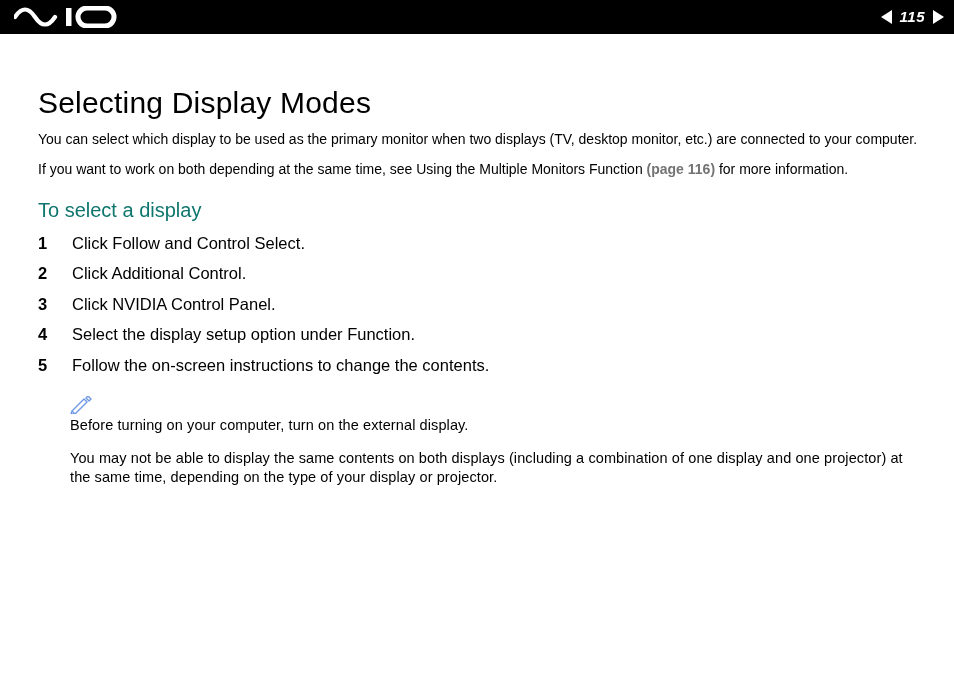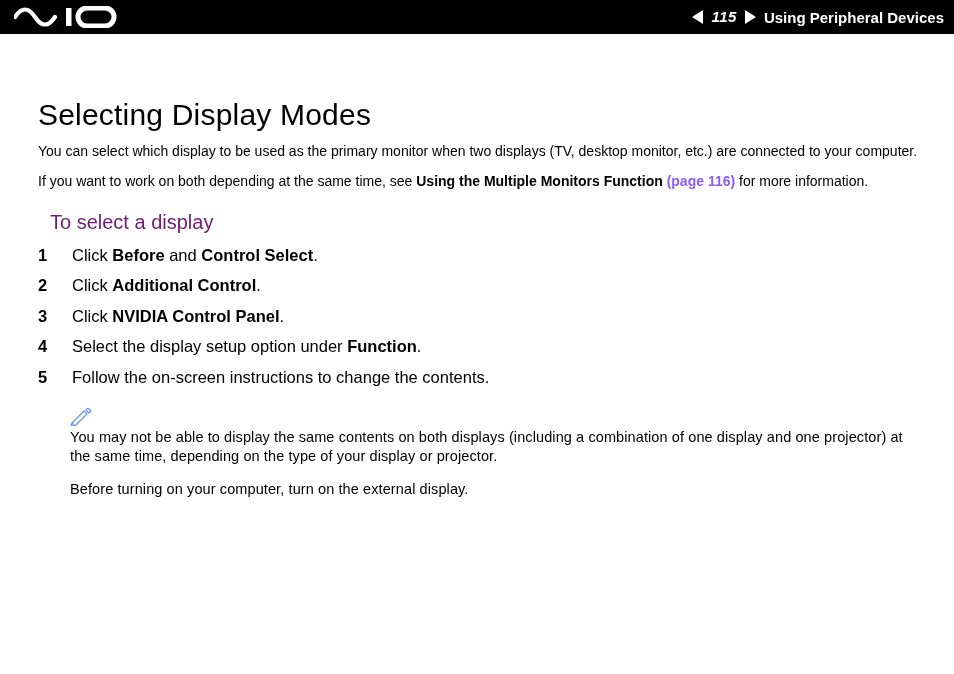--- a/index.html
+++ b/index.html
@@ -16,25 +16,25 @@
     font-style:italic;font-size:15px;padding:0 4px;letter-spacing:.5px;
     display:inline-flex;align-items:center;height:16px;line-height:16px}
   .sect-title{font-weight:700;font-size:15px;white-space:nowrap}
   .tri{width:0;height:0;display:inline-block}
   .tri.left{border-top:7px solid transparent;border-bottom:7px solid transparent;
     border-right:11px solid #fff}
   .tri.right{border-top:7px solid transparent;border-bottom:7px solid transparent;
     border-left:11px solid #fff}
   
   .page{padding:30px 34px 0 38px}
-  h1{font-size:30px;font-weight:400;margin:34px 0 10px 0;letter-spacing:.2px}
+  h1{font-size:30px;font-weight:400;margin:22px 0 10px 0;letter-spacing:.2px}
   p.body{font-size:14px;line-height:1.32;margin:0 0 12px 0}
-  .bold{font-weight:700}
-  .link{color:#8b5cf6;font-weight:700}
-  h2.sub{color:#701a75;font-size:20px;font-weight:400;margin:20px 0 8px 12px}
+  .bold{font-weight:400}
+  .link{color:#737373;font-weight:700}
+  h2.sub{color:#0f766e;font-size:20px;font-weight:400;margin:20px 0 8px 0}
   ol.steps{list-style:none;margin:0;padding:0;counter-reset:step}
   ol.steps li{counter-increment:step;font-size:16.5px;line-height:1.6;
     margin:0 0 4px 0;padding-left:34px;position:relative}
   ol.steps li::before{content:counter(step);position:absolute;left:0;top:0;
     font-weight:700;width:22px;text-align:left}
   .note-wrap{margin:18px 0 0 32px;max-width:880px}
   .note-icon{color:#7aa7ff;font-size:20px;line-height:1;margin-bottom:2px}
   .note-icon svg{display:block}
   .note{font-size:14.5px;line-height:1.32;margin:0 0 14px 0;
     font-family:"Helvetica Neue",Arial,sans-serif;font-stretch:condensed;
@@ -51,56 +51,55 @@
       <rect x="52" y="2" width="5.5" height="18" fill="#fff"></rect>
       <rect x="64" y="2" width="36" height="18" rx="9" ry="9" fill="none" stroke="#fff" stroke-width="5"></rect>
     </svg>
   </div>
   <div class="hdr-right">
     <div class="nav-group">
       <span class="tri left"></span>
       <span class="page-num">115</span>
       <span class="tri right"></span>
     </div>
-    <span class="sect-title">Using Peripheral Devices</span>
   </div>
 </div>
 
 <div class="page">
 
   <h1>Selecting Display Modes</h1>
 
   <p class="body">You can select which display to be used as the primary monitor when two displays (TV, desktop monitor, etc.) are connected to your computer.</p>
 
   <p class="body">
     <span>If you want to work on both depending at the same time, see </span><span class="bold">Using the Multiple Monitors Function </span><span class="link">(page 116)</span><span> for more information.</span>
   </p>
 
   <h2 class="sub">To select a display</h2>
 
   <ol class="steps">
     <li>
-      <span>Click </span><span class="bold">Before</span><span> and </span><span class="bold">Control Select</span><span>.</span>
+      <span>Click </span><span class="bold">Follow</span><span> and </span><span class="bold">Control Select</span><span>.</span>
     </li>
     <li>
       <span>Click </span><span class="bold">Additional Control</span><span>.</span>
     </li>
     <li>
       <span>Click </span><span class="bold">NVIDIA Control Panel</span><span>.</span>
     </li>
     <li>
       <span>Select the display setup option under </span><span class="bold">Function</span><span>.</span>
     </li>
     <li>Follow the on-screen instructions to change the contents.</li>
   </ol>
 
   <div class="note-wrap">
     <div class="note-icon">
       <svg width="22" height="18" viewBox="0 0 22 18">
         <path d="M2 15 L14 3 L17 6 L5 18 Z M16 2 L18 0 L21 3 L19 5 Z" fill="none" stroke="#6e98e6" stroke-width="1.4" stroke-linejoin="round"></path>
         <path d="M2 15 L1 18 L5 18" fill="none" stroke="#6e98e6" stroke-width="1.4" stroke-linejoin="round"></path>
       </svg>
     </div>
+    <p class="note">Before turning on your computer, turn on the external display.</p>
     <p class="note">You may not be able to display the same contents on both displays (including a combination of one display and one projector) at the same time, depending on the type of your display or projector.</p>
-    <p class="note">Before turning on your computer, turn on the external display.</p>
   </div>
 
 </div>
 
 </body></html>

